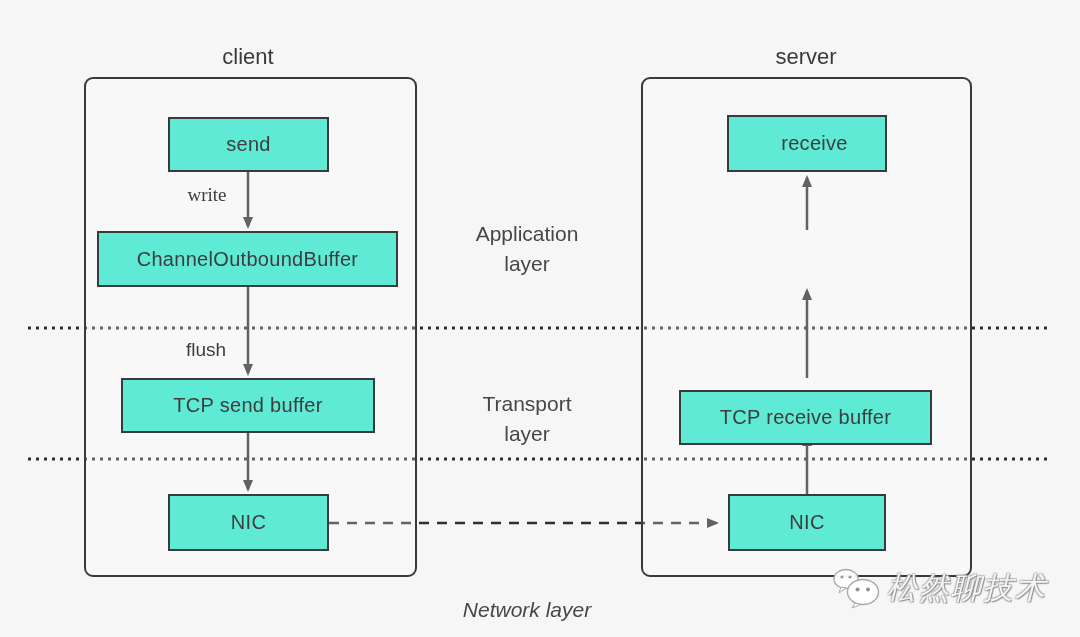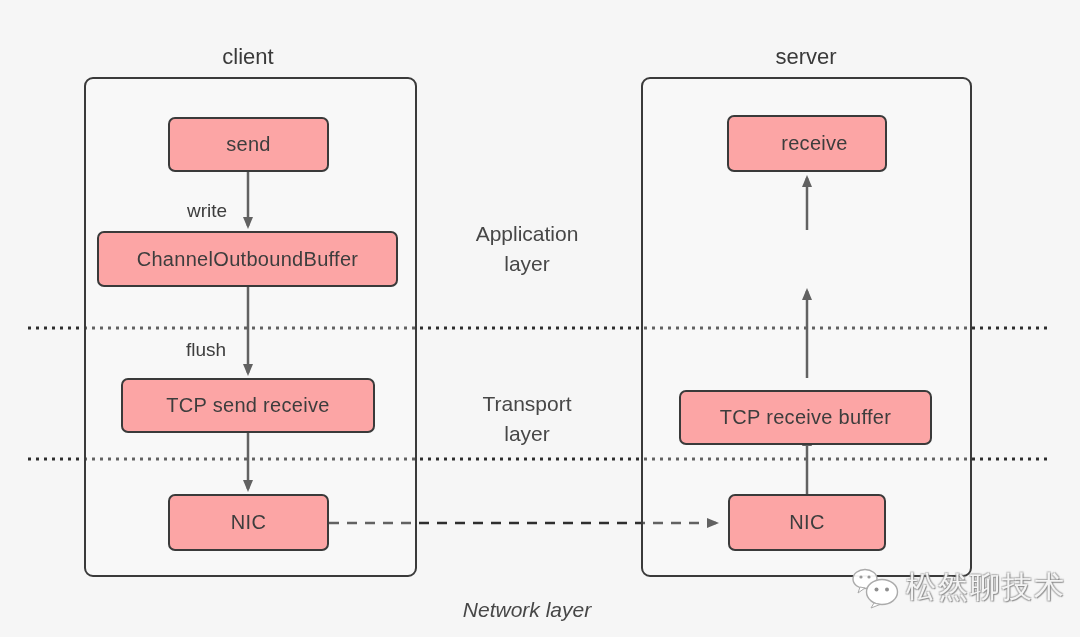--- a/index.html
+++ b/index.html
@@ -20,23 +20,23 @@
   .outer-box{
     position:absolute;
     border:2px solid #3a3a3a;
     border-radius:9px;
     box-sizing:border-box;
     background:rgba(255,255,255,0.25);
   }
   .node{
     position:absolute;
     border:2px solid #3a3a3a;
-    border-radius:7px;
+    border-radius:0;
     box-sizing:border-box;
-    background:#fca5a5;
+    background:#5eead4;
     display:flex;align-items:center;justify-content:center;
     font-size:20px;color:#3d3d3d;
     letter-spacing:0.3px;
     z-index:3;
   }
   .group-title{
     position:absolute;
     font-size:22px;color:#3a3a3a;
     text-align:center;
   }
@@ -49,23 +49,24 @@
   .layer-label{
     position:absolute;
     width:130px;
     font-size:21px;line-height:30px;color:#474747;
     text-align:center;
     z-index:2;
     margin-top:14px;
   }
   .watermark{
     position:absolute;
-    left:850px;top:567px;
-    display:flex;align-items:flex-start;
+    left:831px;top:567px;
+    display:flex;align-items:flex-end;
     z-index:6;
+    font-style:italic;
   }
   .watermark .wm-text{
     font-size:30px;
     margin-left:4px;
     color:rgba(252,252,252,0.92);
     text-shadow:
       1px 1px 1px rgba(130,130,130,0.85),
       -1px -1px 1px rgba(160,160,160,0.55),
       1px -1px 1px rgba(150,150,150,0.55),
       -1px 1px 1px rgba(150,150,150,0.55);
@@ -97,27 +98,27 @@
     <line x1="807" y1="494" x2="807" y2="437" stroke="#2e2e2e" stroke-width="2.5" marker-end="url(#arrow)"></line>
 
     <line x1="329" y1="523" x2="716" y2="523" stroke="#2e2e2e" stroke-width="2.5" stroke-dasharray="10,8" marker-end="url(#arrow)"></line>
   </svg>
 
   <div class="group-title" style="left:198px;top:44px;width:100px;">client</div>
   <div class="outer-box" style="left:84px;top:77px;width:333px;height:500px;"></div>
 
   <div class="node" style="left:168px;top:117px;width:161px;height:55px;">send</div>
 
-  <div class="edge-label" style="left:162px;top:200px;width:90px;">write</div>
+  <div class="edge-label" style="left:162px;top:184px;width:90px;font-family:Liberation Serif, serif;">write</div>
 
   <div class="node" style="left:97px;top:231px;width:301px;height:56px;">ChannelOutboundBuffer</div>
 
   <div class="edge-label" style="left:161px;top:339px;width:90px;">flush</div>
 
-  <div class="node" style="left:121px;top:378px;width:254px;height:55px;">TCP send receive</div>
+  <div class="node" style="left:121px;top:378px;width:254px;height:55px;">TCP send buffer</div>
 
   <div class="node" style="left:168px;top:494px;width:161px;height:57px;">NIC</div>
 
   <div class="group-title" style="left:756px;top:44px;width:100px;">server</div>
   <div class="outer-box" style="left:641px;top:77px;width:331px;height:500px;"></div>
 
   <div class="node" style="left:727px;top:115px;width:160px;height:57px;padding-left:15px;">receive</div>
 
 
   <div class="node" style="left:679px;top:390px;width:253px;height:55px;text-align:right;">TCP receive buffer</div>

